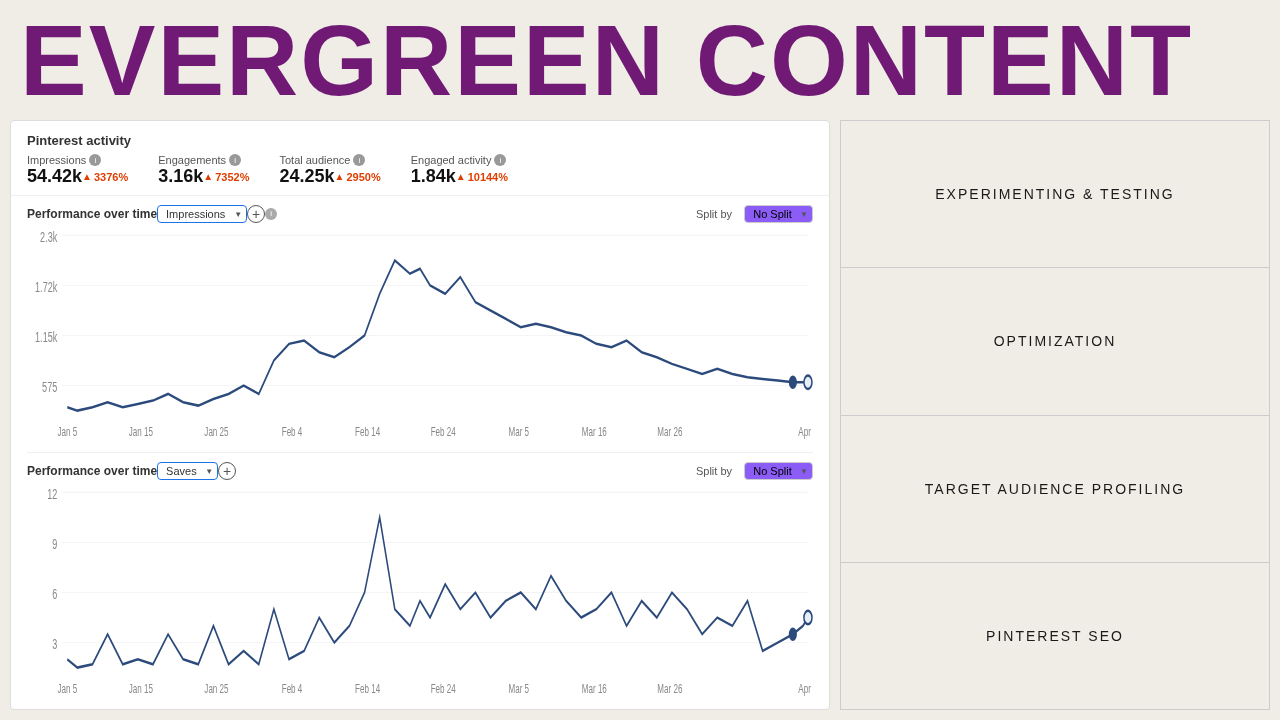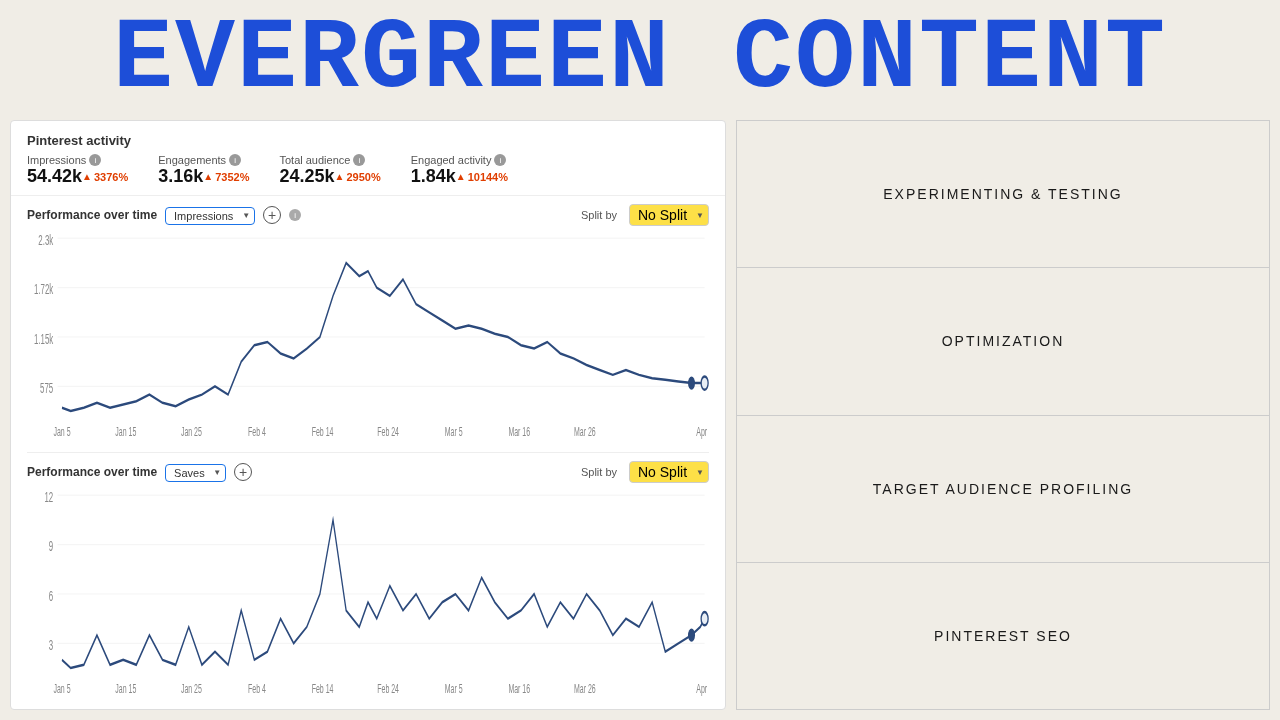--- a/index.html
+++ b/index.html
@@ -8,40 +8,40 @@
       background-color: #f0ede6;
       font-family: Arial, sans-serif;
       width: 1280px;
       height: 720px;
       overflow: hidden;
       display: flex;
       flex-direction: column;
     }
 
     .page-title {
-      font-family: Liberation Mono, monospace;
+      font-family: Liberation Sans, sans-serif;
       font-size: 100px;
       font-weight: 900;
-      color: #1d4ed8;
-      text-align: center;
+      color: #701a75;
+      text-align: left;
       letter-spacing: 2px;
       line-height: 1;
       padding: 10px 20px 5px;
       flex-shrink: 0;
     }
 
     .main-content {
       display: flex;
       flex: 1;
       gap: 0;
     }
 
     
     .analytics-panel {
-      width: 716px;
+      width: 820px;
       background: #fff;
       border: 1px solid #ddd;
       margin: 5px 10px 10px 10px;
       border-radius: 4px;
       overflow: hidden;
       display: flex;
       flex-direction: column;
     }
 
     .pinterest-activity {
@@ -118,21 +118,20 @@
     .chart-header {
       display: flex;
       justify-content: space-between;
       align-items: center;
       margin-bottom: 4px;
     }
 
     .chart-header-left {
       display: flex;
       align-items: center;
-      gap: 8px;
     }
 
     .chart-title {
       font-size: 12px;
       font-weight: 600;
       color: #333;
     }
 
     .metric-selector {
       border: 1.5px solid #1a73e8;
@@ -199,24 +198,25 @@
       top: 50%;
       transform: translateY(-50%);
       pointer-events: none;
       color: #555;
     }
 
     .split-selector {
       border: 1px solid #ccc;
       border-radius: 4px;
       padding: 2px 20px 2px 8px;
-      font-size: 14px;
-      background: #fde047;
+      font-size: 11px;
+      background: #8b5cf6;
       cursor: pointer;
       appearance: none;
+      text-align: center;
       -webkit-appearance: none;
     }
 
     .chart-container {
       flex: 1;
       position: relative;
       min-height: 120px;
     }
 
     .chart-area {

